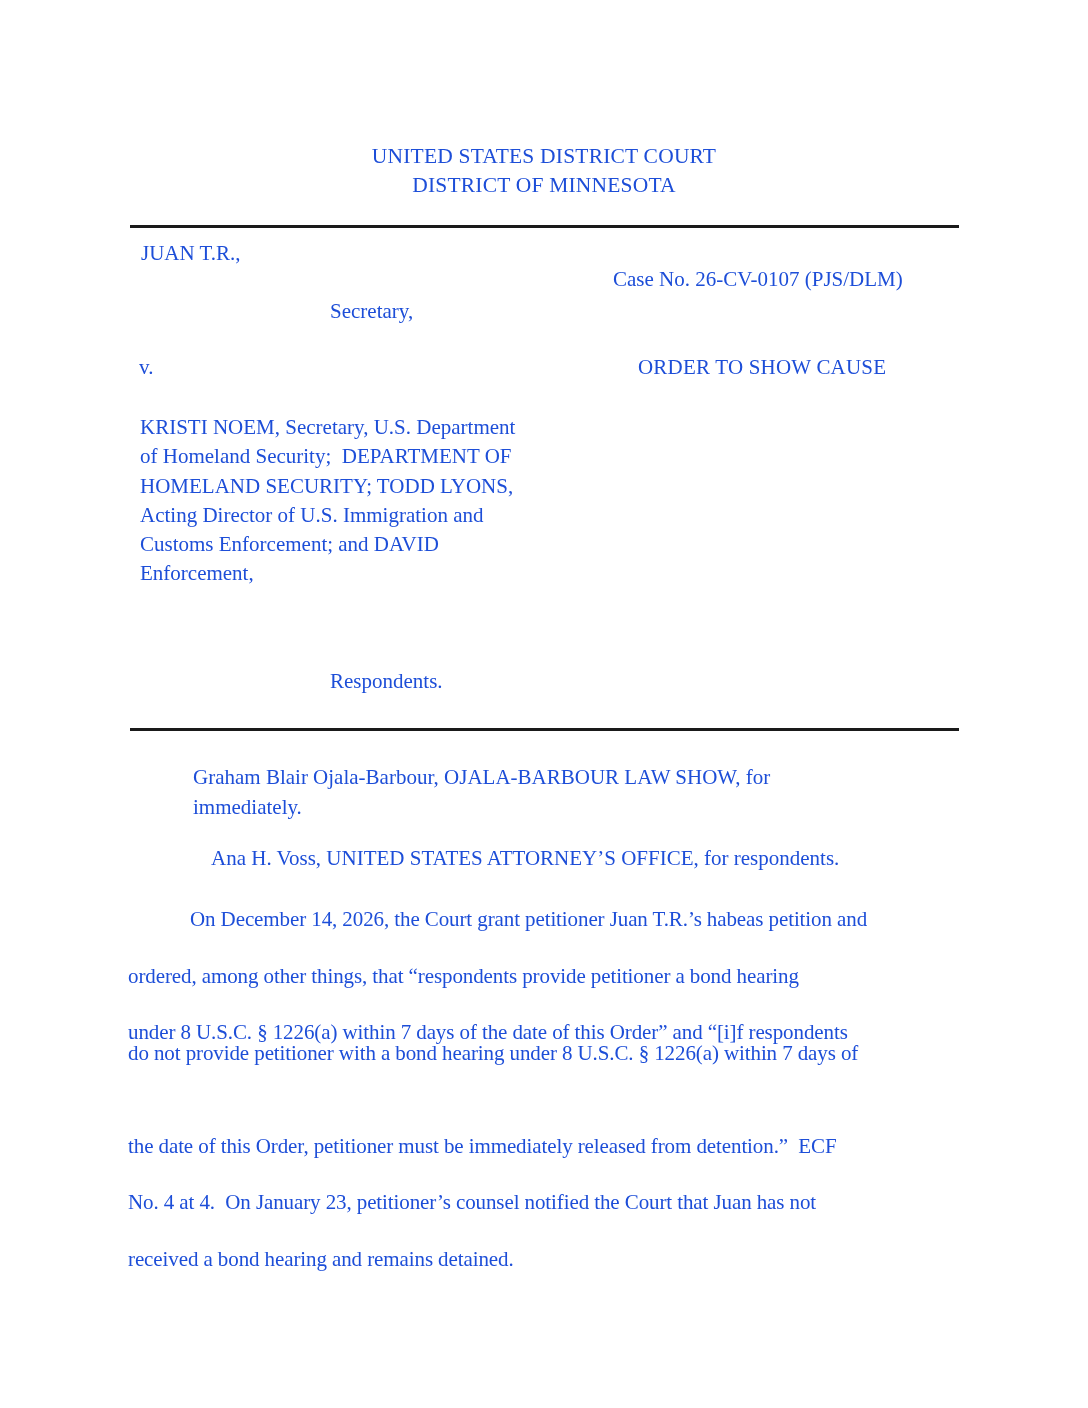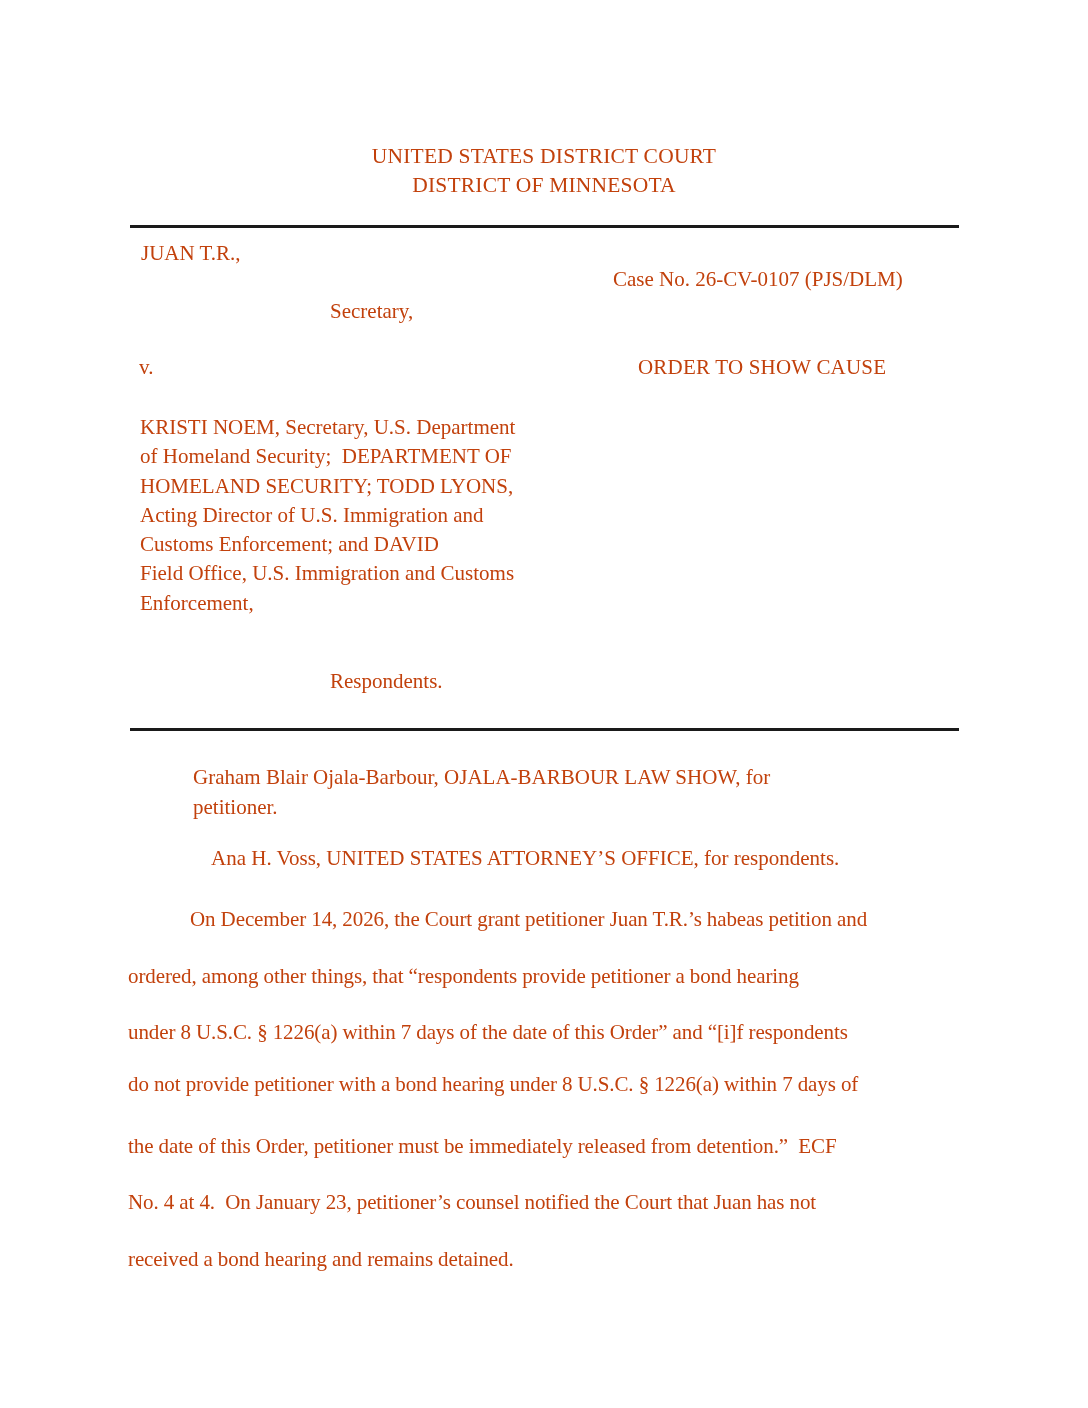--- a/index.html
+++ b/index.html
@@ -6,21 +6,21 @@
     margin: 0;
     padding: 0;
     background: #ffffff;
   }
   .page {
     position: relative;
     width: 1088px;
     height: 1408px;
     background: #ffffff;
     font-family: "Liberation Serif", "DejaVu Serif", serif;
-    color: #c2410c;
+    color: #1d4ed8;
     overflow: hidden;
   }
   .abs { position: absolute; }
   .line { white-space: pre; }
   .t21 {
     font-size: 21px;
     line-height: 21px;
   }
   .court-header {
     left: 0;
@@ -85,36 +85,35 @@
 
   <div class="abs t21 line versus">v.</div>
   <div class="abs t21 line order-title">ORDER TO SHOW CAUSE</div>
 
   <div class="abs respondents-block">
     <div class="line">KRISTI NOEM, Secretary, U.S. Department</div>
     <div class="line">of Homeland Security;  DEPARTMENT OF</div>
     <div class="line">HOMELAND SECURITY; TODD LYONS,</div>
     <div class="line">Acting Director of U.S. Immigration and</div>
     <div class="line">Customs Enforcement; and DAVID</div>
-    <div class="line">Field Office, U.S. Immigration and Customs</div>
     <div class="line">Enforcement,</div>
   </div>
 
   <div class="abs t21 line respondents-label">Respondents.</div>
 
   <div class="abs rule rule-bottom"></div>
 
   <div class="abs counsel-1">
     <div class="line">Graham Blair Ojala-Barbour, OJALA-BARBOUR LAW SHOW, for</div>
-    <div class="line">petitioner.</div>
+    <div class="line">immediately.</div>
   </div>
 
   <div class="abs t21 line counsel-2">Ana H. Voss, UNITED STATES ATTORNEY’S OFFICE, for respondents.</div>
 
   <div class="abs body-line line indent" style="top:909px">On December 14, 2026, the Court grant petitioner Juan T.R.’s habeas petition and</div>
   <div class="abs body-line line" style="top:966px">ordered, among other things, that “respondents provide petitioner a bond hearing</div>
   <div class="abs body-line line" style="top:1022px">under 8 U.S.C. § 1226(a) within 7 days of the date of this Order” and “[i]f respondents</div>
-  <div class="abs body-line line" style="top:1074px">do not provide petitioner with a bond hearing under 8 U.S.C. § 1226(a) within 7 days of</div>
+  <div class="abs body-line line" style="top:1043px">do not provide petitioner with a bond hearing under 8 U.S.C. § 1226(a) within 7 days of</div>
   <div class="abs body-line line" style="top:1136px">the date of this Order, petitioner must be immediately released from detention.”  ECF</div>
   <div class="abs body-line line" style="top:1192px">No. 4 at 4.  On January 23, petitioner’s counsel notified the Court that Juan has not</div>
   <div class="abs body-line line" style="top:1249px">received a bond hearing and remains detained.</div>
 
 </div>
 
 </body></html>

